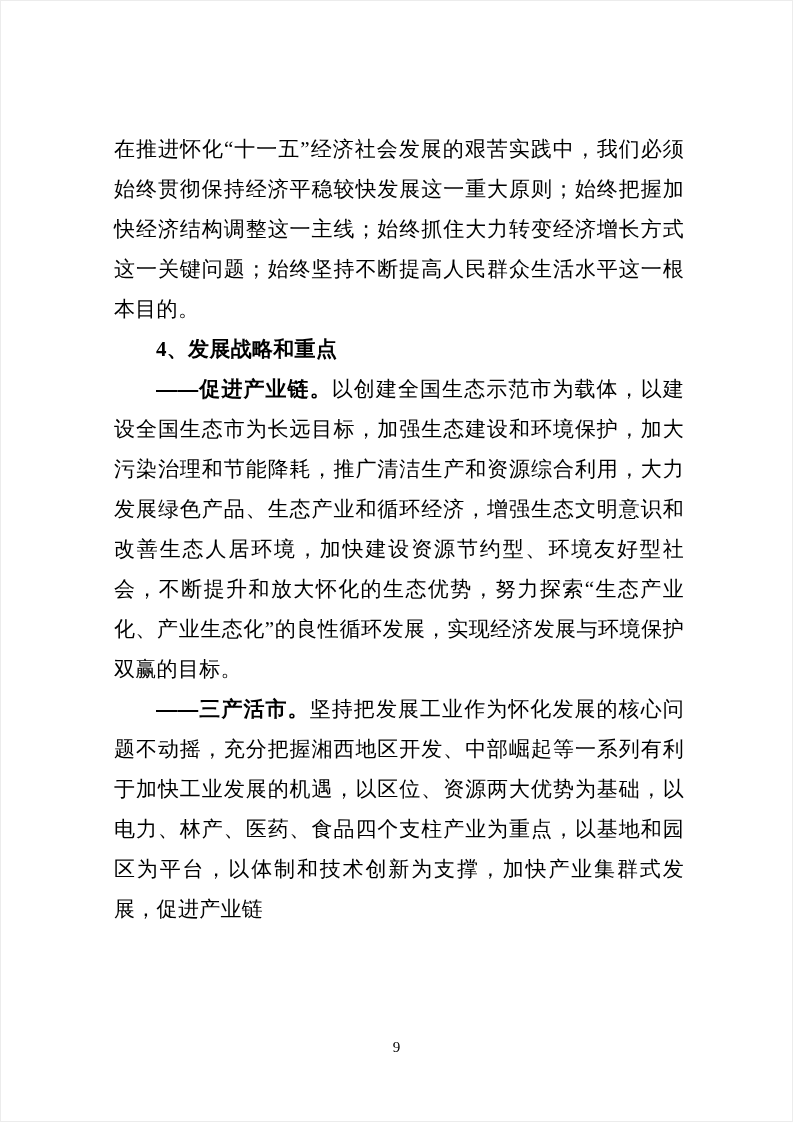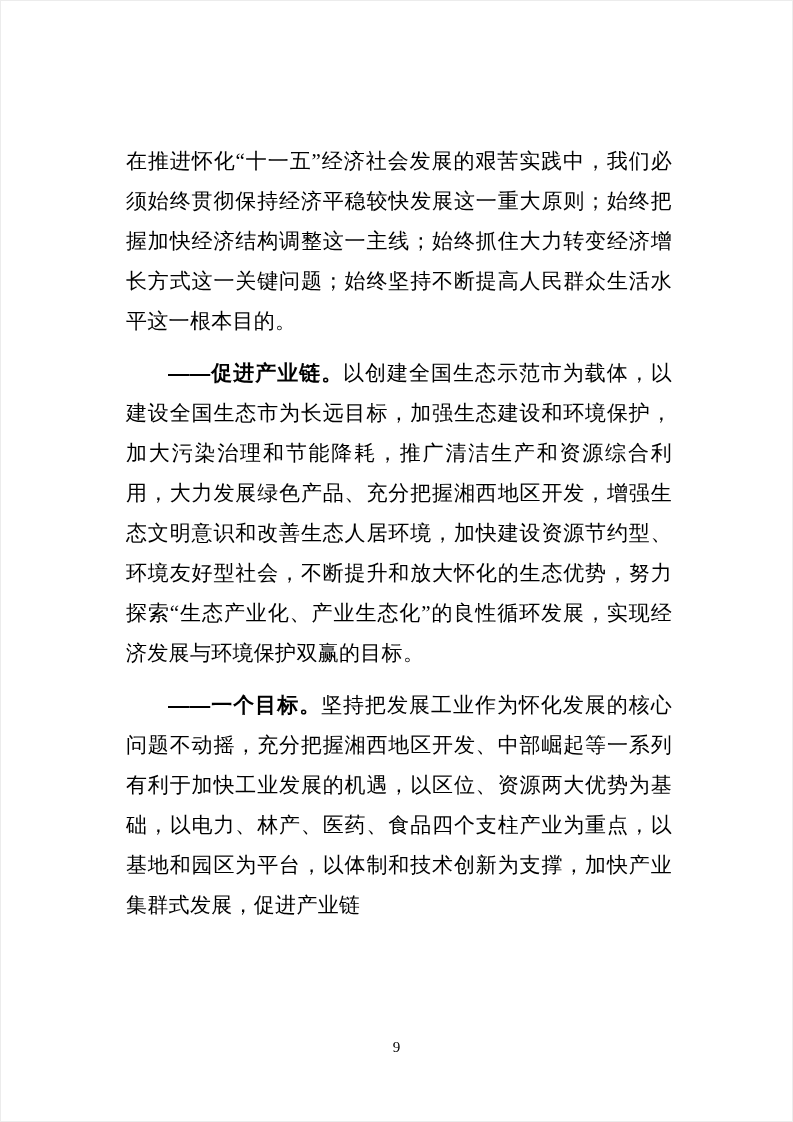--- a/index.html
+++ b/index.html
@@ -22,21 +22,21 @@
     position: absolute;
     left: 113px;
     top: 128px;
     width: 570px;
     font-size: 21px;
     line-height: 40px;
     text-align: justify;
     letter-spacing: 0.3px;
   }
   .content p {
-    margin: 12px;
+    margin: 0;
     padding: 0;
     text-indent: 2em;
   }
   .content p.no-indent {
     text-indent: 0;
   }
   .heading {
     font-weight: bold;
   }
   .hei {
@@ -56,22 +56,23 @@
   }
 </style>
 </head>
 <body>
 
 <div class="page">
   <div class="content">
 
     <p class="no-indent"><span>在推进怀化“十一五”经济社会发展的艰苦实践中，我们必须始终贯彻保持经济平稳较快发展这一重大原则；始终把握加快经济结构调整这一主线；始终抓住大力转变经济增长方式这一关键问题；始终坚持不断提高人民群众生活水平这一根本目的。</span></p>
 
+    <p class="heading"><span>4、发展战略和重点</span></p>
 
 
-    <p><span class="hei">——促进产业链。</span><span>以创建全国生态示范市为载体，以建设全国生态市为长远目标，加强生态建设和环境保护，加大污染治理和节能降耗，推广清洁生产和资源综合利用，大力发展绿色产品、充分把握湘西地区开发，增强生态文明意识和改善生态人居环境，加快建设资源节约型、环境友好型社会，不断提升和放大怀化的生态优势，努力探索“生态产业化、产业生态化”的良性循环发展，实现经济发展与环境保护双赢的目标。</span></p>
+    <p><span class="hei">——促进产业链。</span><span>以创建全国生态示范市为载体，以建设全国生态市为长远目标，加强生态建设和环境保护，加大污染治理和节能降耗，推广清洁生产和资源综合利用，大力发展绿色产品、生态产业和循环经济，增强生态文明意识和改善生态人居环境，加快建设资源节约型、环境友好型社会，不断提升和放大怀化的生态优势，努力探索“生态产业化、产业生态化”的良性循环发展，实现经济发展与环境保护双赢的目标。</span></p>
 
-    <p><span class="hei">——一个目标。</span><span>坚持把发展工业作为怀化发展的核心问题不动摇，充分把握湘西地区开发、中部崛起等一系列有利于加快工业发展的机遇，以区位、资源两大优势为基础，以电力、林产、医药、食品四个支柱产业为重点，以基地和园区为平台，以体制和技术创新为支撑，加快产业集群式发展，促进产业链</span></p>
+    <p><span class="hei">——三产活市。</span><span>坚持把发展工业作为怀化发展的核心问题不动摇，充分把握湘西地区开发、中部崛起等一系列有利于加快工业发展的机遇，以区位、资源两大优势为基础，以电力、林产、医药、食品四个支柱产业为重点，以基地和园区为平台，以体制和技术创新为支撑，加快产业集群式发展，促进产业链</span></p>
 
   </div>
 
   <div class="page-footer">9</div>
 </div>
 
 </body></html>

